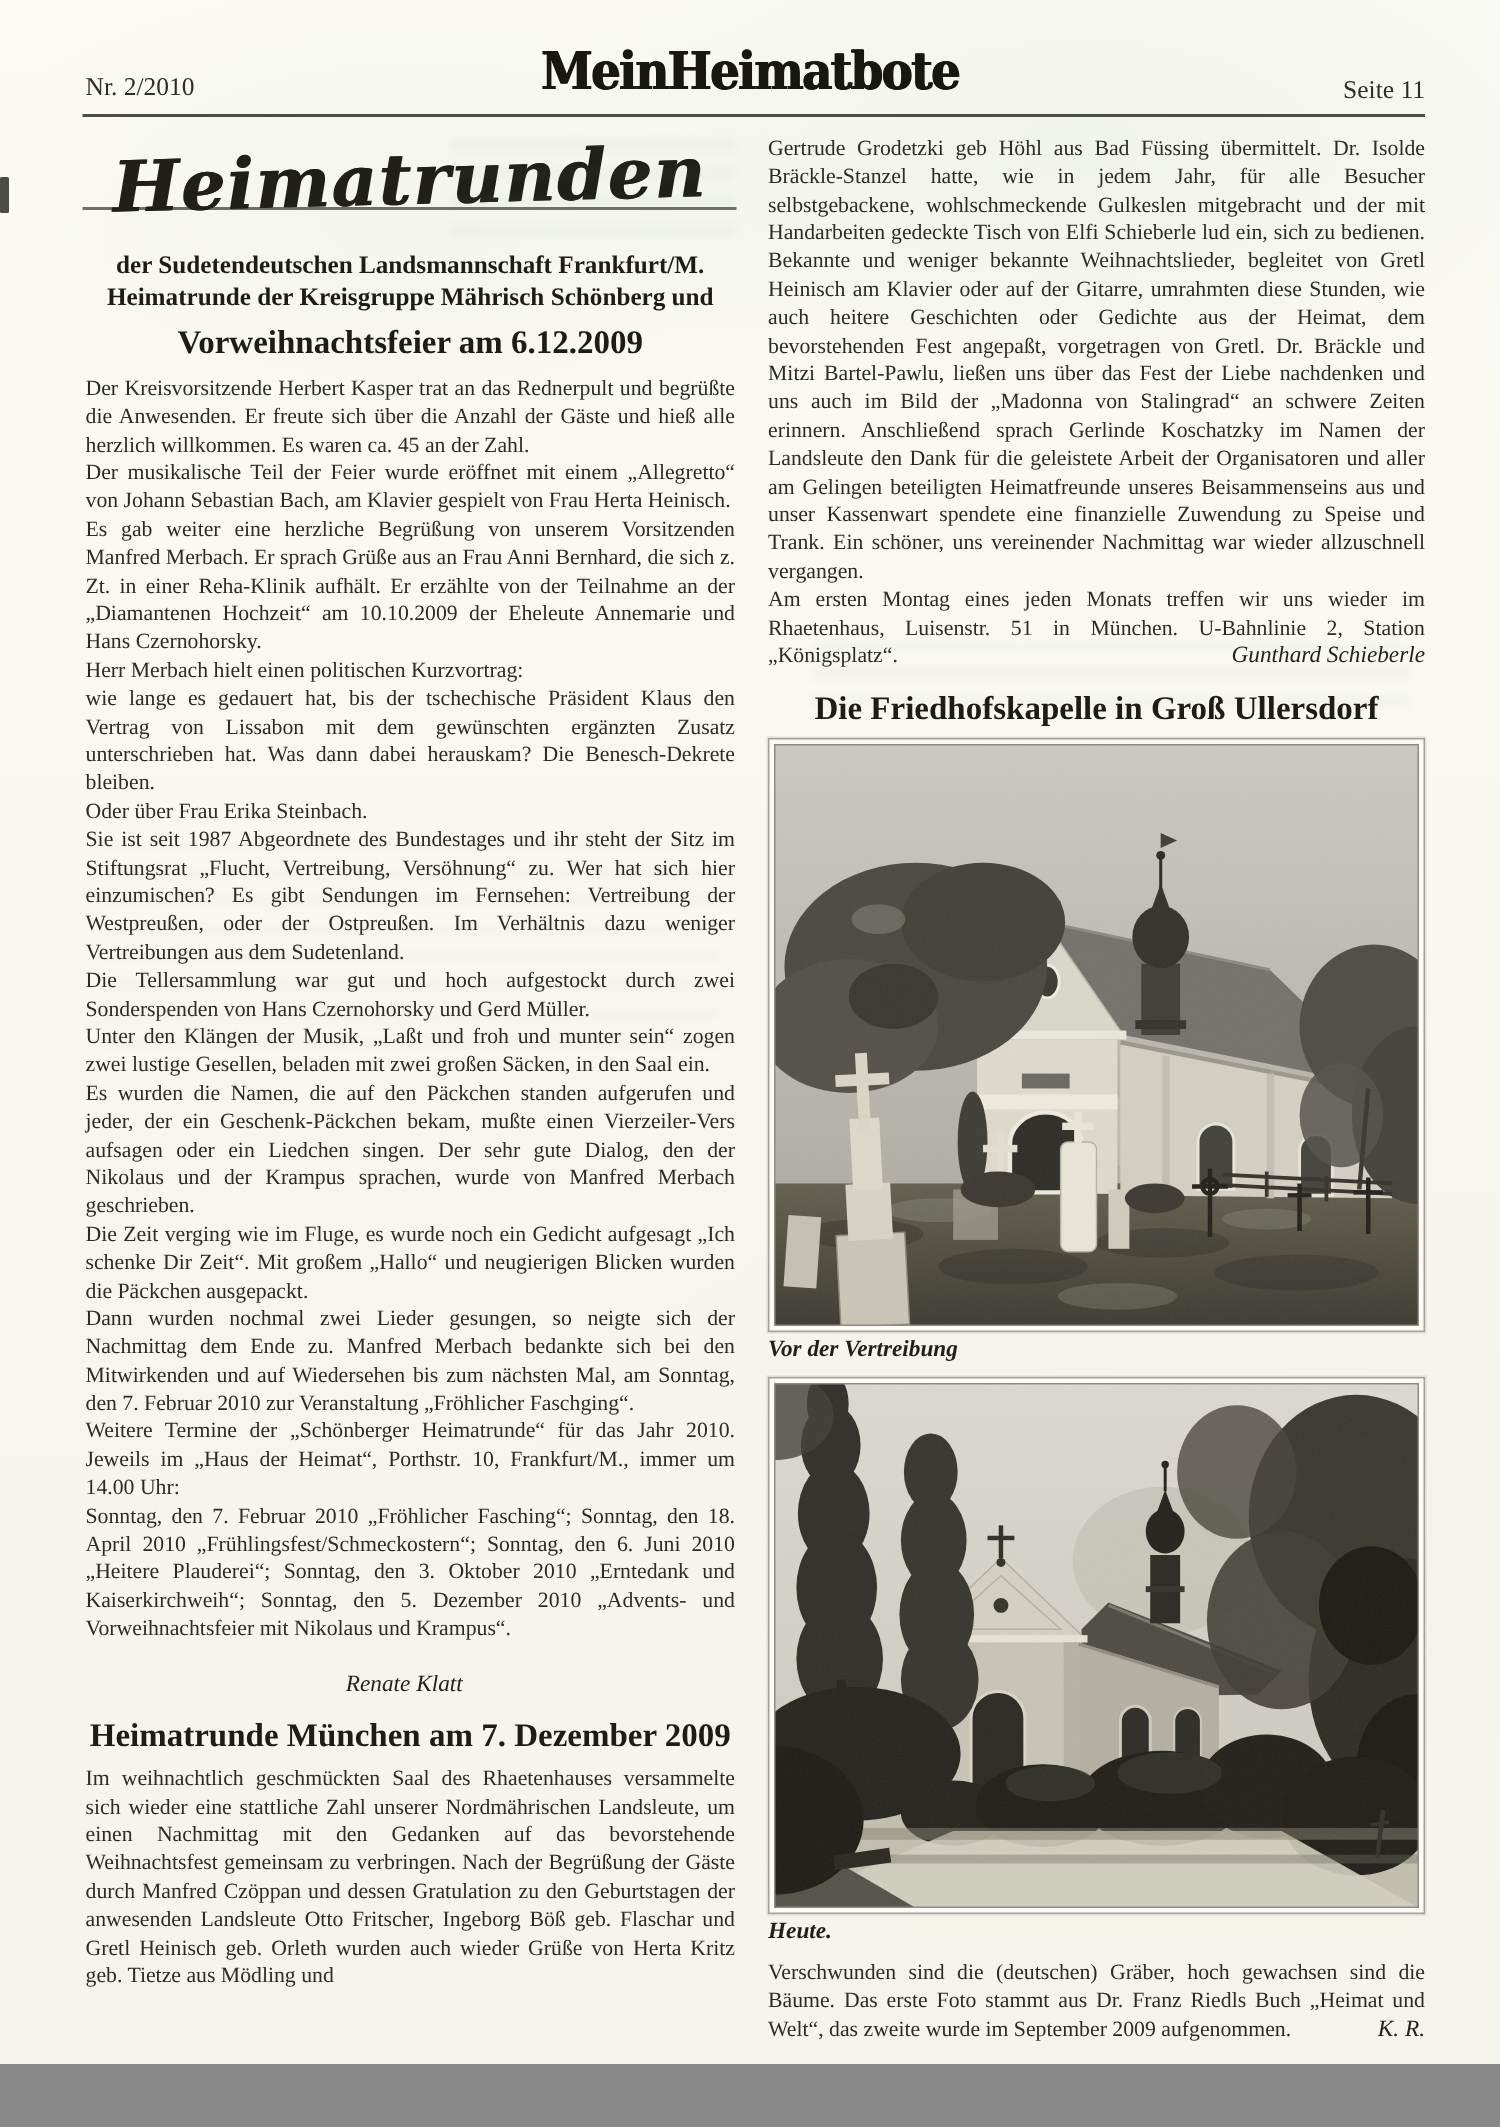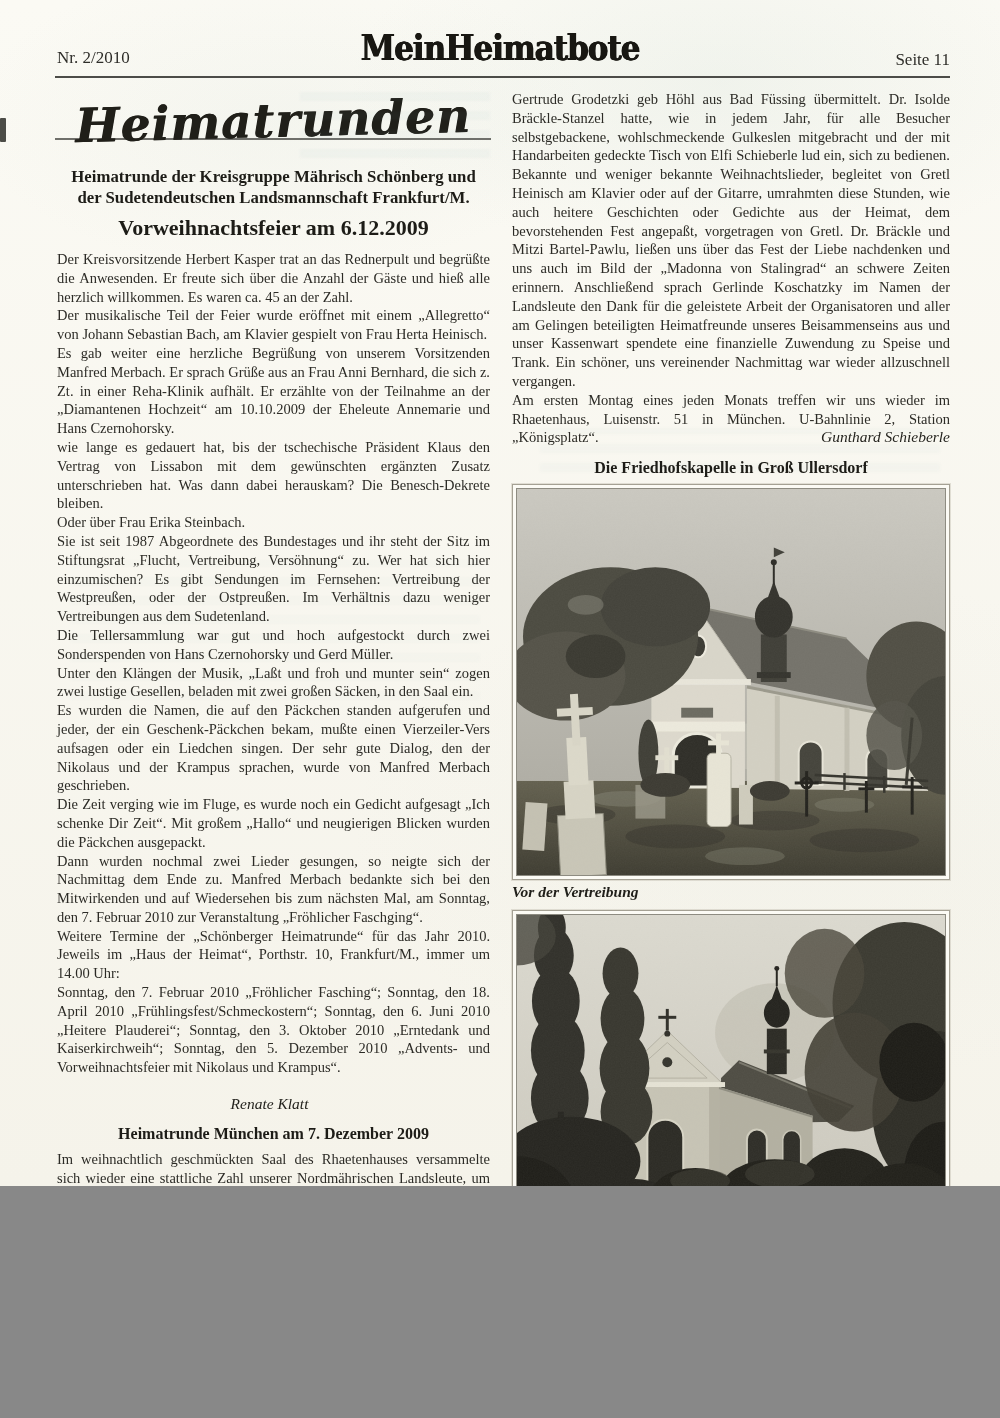--- a/index.html
+++ b/index.html
@@ -1,17 +1,17 @@
 <!DOCTYPE html>
 <html lang="de"><head>
 <meta charset="utf-8">
 <style>
   html,body{margin:0;padding:0;background:#888;}
   .page{
-    position:relative;width:1000px;height:1186px;margin:0 auto;overflow:hidden;
+    position:relative;width:1000px;height:1376px;margin:0 auto;overflow:hidden;
     background:
       radial-gradient(620px 300px at 72% 7%, rgba(185,208,198,.16), transparent 60%),
       radial-gradient(520px 260px at 28% 10%, rgba(185,205,195,.10), transparent 60%),
       radial-gradient(700px 400px at 80% 70%, rgba(200,210,200,.08), transparent 65%),
       linear-gradient(#fbfaf4,#f5f3ea);
     font-family:"Liberation Serif", serif;color:#2c2b26;
   }
   
   .issue{position:absolute;left:57px;top:48px;font-size:17px;color:#2e2d29;}
   .pageno{position:absolute;right:50px;top:50px;font-size:17px;color:#2e2d29;}
@@ -35,21 +35,21 @@
   .edge-mark{position:absolute;left:0;top:118px;width:6px;height:24px;background:#20201b;opacity:.8;border-radius:1px;}
   
   .ghost{position:absolute;filter:blur(1.6px);opacity:.55;pointer-events:none;
     background:repeating-linear-gradient(0deg, rgba(105,150,160,.09) 0 9px, transparent 9px 19px);}
   
   .col{position:absolute;}
   .col-left{left:57px;top:166px;width:433px;}
   .col-right{left:512px;top:90px;width:438px;}
   .h2{font-weight:bold;font-size:16.8px;line-height:21px;text-align:center;color:#1d1c17;margin:0;}
   .sub{font-weight:bold;font-size:22px;text-align:center;color:#1d1c17;margin:7px 0 9px;}
-  .h3{font-weight:bold;font-size:16px;text-align:center;color:#1d1c17;margin:12px 0 7px;}
+  .h3{font-weight:bold;font-size:22px;text-align:center;color:#1d1c17;margin:12px 0 7px;}
   .p{font-size:14.5px;line-height:18.8px;text-align:justify;margin:0;hyphens:auto;-webkit-hyphens:auto;}
   .p + .p{margin-top:0;}
   .sigr{text-align:center;font-style:italic;font-size:15.5px;padding-right:8px;margin:18px 0 6px;color:#24231e;}
   .sigf{float:right;font-style:italic;font-size:15.5px;color:#24231e;padding-left:10px;}
   
   .fig{margin:6px 0 2px;border:1px solid #a5a194;background:#fcfbf5;padding:3px;box-shadow:0 0 0 1px rgba(180,176,160,.35);}
   .fig svg{display:block;width:100%;}
   .cap{font-weight:bold;font-style:italic;font-size:15.5px;margin:3px 0 9px;color:#201f1a;}
   
   .scan-strip{position:absolute;left:0;right:0;top:1404px;height:9px;
@@ -70,27 +70,28 @@
     <div class="rule"></div>
     <div class="script">Heimatrunden</div>
   </div>
   <div class="edge-mark"></div>
 
   <div class="ghost" style="left:300px;top:92px;width:190px;height:66px;"></div>
   <div class="ghost" style="left:540px;top:428px;width:400px;height:44px;opacity:.4;"></div>
   <div class="ghost" style="left:70px;top:560px;width:410px;height:140px;opacity:.28;"></div>
 
   <div class="col col-left">
+    <div class="h2">der Sudetendeutschen Landsmannschaft Frankfurt/M.</div>
     <div class="h2">Heimatrunde der Kreisgruppe Mährisch Schönberg und</div>
-    <div class="h2">der Sudetendeutschen Landsmannschaft Frankfurt/M.</div>
     <div class="sub">Vorweihnachtsfeier am 6.12.2009</div>
 
     <p class="p">Der Kreisvorsitzende Herbert Kasper trat an das Rednerpult und begrüßte die Anwesenden. Er freute sich über die Anzahl der Gäste und hieß alle herzlich willkommen. Es waren ca. 45 an der Zahl.</p>
     <p class="p">Der musikalische Teil der Feier wurde eröffnet mit einem „Allegretto“ von Johann Sebastian Bach, am Klavier gespielt von Frau Herta Heinisch.</p>
     <p class="p">Es gab weiter eine herzliche Begrüßung von unserem Vorsitzenden Manfred Merbach. Er sprach Grüße aus an Frau Anni Bernhard, die sich z. Zt. in einer Reha-Klinik aufhält. Er erzählte von der Teilnahme an der „Diamantenen Hochzeit“ am 10.10.2009 der Eheleute Annemarie und Hans Czernohorsky.</p>
+    <p class="p">Herr Merbach hielt einen politischen Kurzvortrag:</p>
     <p class="p">wie lange es gedauert hat, bis der tschechische Präsident Klaus den Vertrag von Lissabon mit dem gewünschten ergänzten Zusatz unterschrieben hat. Was dann dabei herauskam? Die Benesch-Dekrete bleiben.</p>
     <p class="p">Oder über Frau Erika Steinbach.</p>
     <p class="p">Sie ist seit 1987 Abgeordnete des Bundestages und ihr steht der Sitz im Stiftungsrat „Flucht, Vertreibung, Versöhnung“ zu. Wer hat sich hier einzumischen? Es gibt Sendungen im Fernsehen: Vertreibung der Westpreußen, oder der Ostpreußen. Im Verhältnis dazu weniger Vertreibungen aus dem Sudetenland.</p>
     <p class="p">Die Tellersammlung war gut und hoch aufgestockt durch zwei Sonderspenden von Hans Czernohorsky und Gerd Müller.</p>
     <p class="p">Unter den Klängen der Musik, „Laßt und froh und munter sein“ zogen zwei lustige Gesellen, beladen mit zwei großen Säcken, in den Saal ein.</p>
     <p class="p">Es wurden die Namen, die auf den Päckchen standen aufgerufen und jeder, der ein Geschenk-Päckchen bekam, mußte einen Vierzeiler-Vers aufsagen oder ein Liedchen singen. Der sehr gute Dialog, den der Nikolaus und der Krampus sprachen, wurde von Manfred Merbach geschrieben.</p>
     <p class="p">Die Zeit verging wie im Fluge, es wurde noch ein Gedicht aufgesagt „Ich schenke Dir Zeit“. Mit großem „Hallo“ und neugierigen Blicken wurden die Päckchen ausgepackt.</p>
     <p class="p">Dann wurden nochmal zwei Lieder gesungen, so neigte sich der Nachmittag dem Ende zu. Manfred Merbach bedankte sich bei den Mitwirkenden und auf Wiedersehen bis zum nächsten Mal, am Sonntag, den 7. Februar 2010 zur Veranstaltung „Fröhlicher Faschging“.</p>
     <p class="p">Weitere Termine der „Schönberger Heimatrunde“ für das Jahr 2010. Jeweils im „Haus der Heimat“, Porthstr. 10, Frankfurt/M., immer um 14.00 Uhr:</p>
     <p class="p">Sonntag, den 7. Februar 2010 „Fröhlicher Fasching“; Sonntag, den 18. April 2010 „Frühlingsfest/Schmeckostern“; Sonntag, den 6. Juni 2010 „Heitere Plauderei“; Sonntag, den 3. Oktober 2010 „Erntedank und Kaiserkirchweih“; Sonntag, den 5. Dezember 2010 „Advents- und Vorweihnachtsfeier mit Nikolaus und Krampus“.</p>

